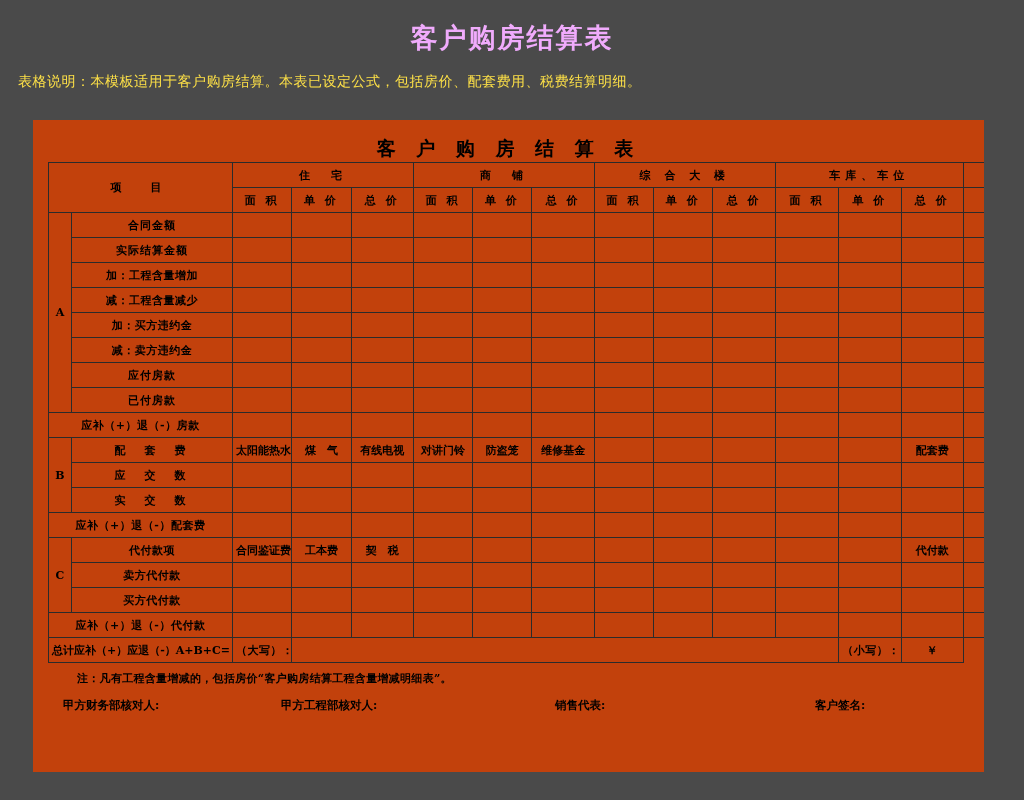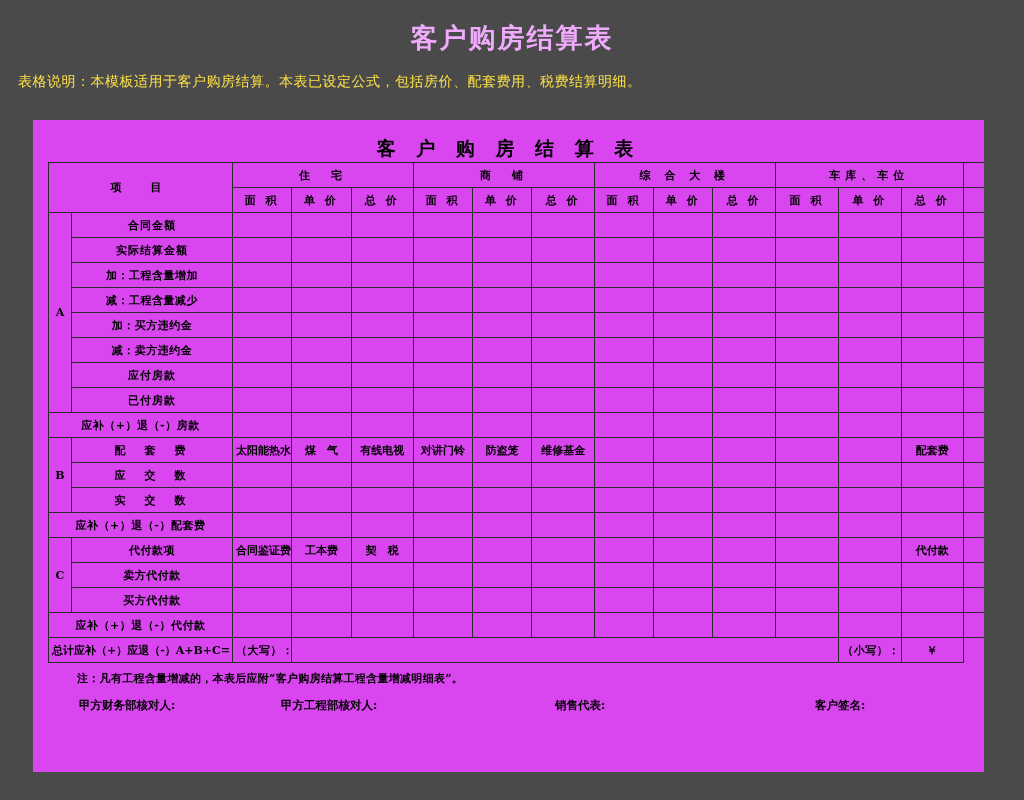--- a/index.html
+++ b/index.html
@@ -33,21 +33,21 @@
     line-height: 1.3;
   }
 
   
   .sheet {
     position: absolute;
     left: 33px;
     top: 120px;
     width: 951px;
     height: 652px;
-    background: #d946ef;
+    background: #c2410c;
     box-sizing: border-box;
     overflow: hidden;
   }
 
   .sheet-title {
     text-align: center;
     font-family: "DejaVu Serif", "Liberation Serif", serif;
     font-size: 19px;
     font-weight: bold;
     letter-spacing: 7px;
@@ -119,21 +119,21 @@
   .sig {
     position: relative;
     margin-top: 12px;
     height: 50px;
     font-family: "DejaVu Serif", "Liberation Serif", serif;
     font-size: 11.5px;
     font-weight: bold;
   }
   .sig-col { position: absolute; top: 0; }
   .sig-col .name { display: block; white-space: nowrap; }
-  .sig-1 { left: 46px; }
+  .sig-1 { left: 30px; }
   .sig-2 { left: 248px; }
   .sig-3 { left: 522px; }
   .sig-4 { left: 782px; }
 </style>
 </head>
 <body>
 
 <div class="page-title">客户购房结算表</div>
 <div class="page-desc">表格说明：本模板适用于客户购房结算。本表已设定公式，包括房价、配套费用、税费结算明细。</div>
 
@@ -465,21 +465,21 @@
     <tr>
       <td class="lbl-left" colspan="2" style="letter-spacing:0">总计应补（+）应退（-）A+B+C=</td>
       <td class="lbl-left">（大写）：</td>
       <td class="blank" colspan="9"></td>
       <td class="lbl-left">（小写）：</td>
       <td class="lbl-left">￥</td>
     </tr>
   </tbody>
     </table>
 
-  <div class="note">注：凡有工程含量增减的，本表后应附“客户购房结算工程含量增减明细表”。</div>
+  <div class="note">注：凡有工程含量增减的，包括房价“客户购房结算工程含量增减明细表”。</div>
 
   <div class="sig">
     <div class="sig-col sig-1">
       <span class="name">甲方财务部核对人:</span>
 
     </div>
     <div class="sig-col sig-2">
       <span class="name">甲方工程部核对人:</span>
 
     </div>

